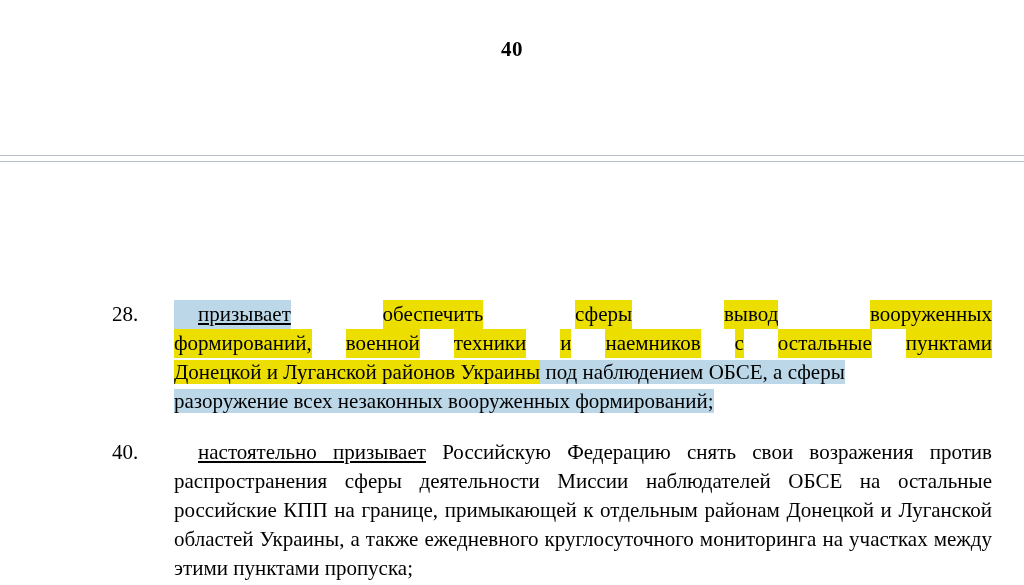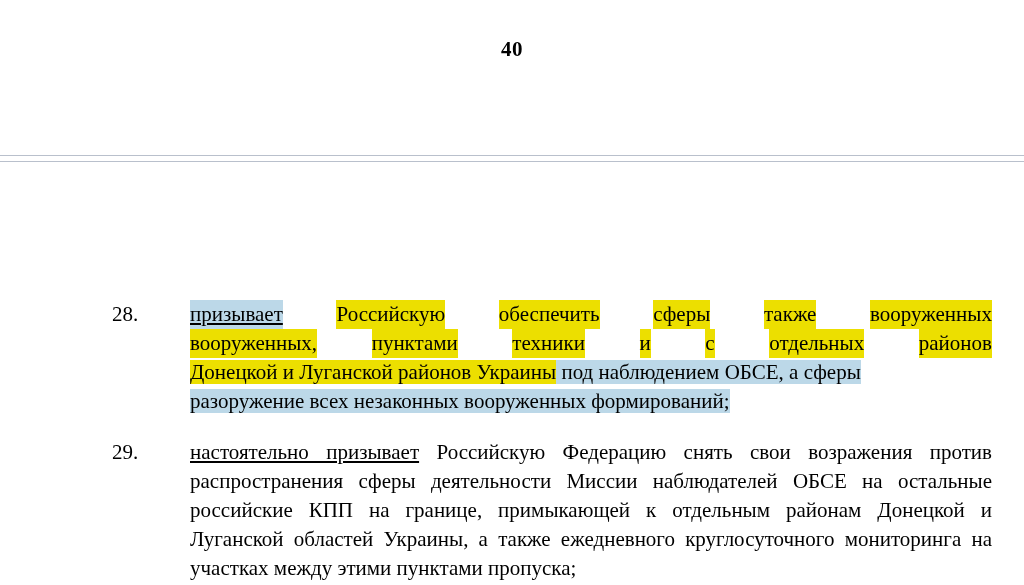--- a/index.html
+++ b/index.html
@@ -43,41 +43,41 @@
   .body-block {
     position: absolute;
     left: 112px;
     top: 300px;
     width: 880px;
   }
   .para {
     display: flex;
     align-items: flex-start;
     margin-bottom: 22px;
-    gap: 16px;
   }
   .para-num {
     flex: 0 0 62px;
     font-size: 21px;
     line-height: 29px;
     font-family: "Liberation Serif", serif;
   }
   .para-text {
     flex: 1 1 auto;
     font-size: 21px;
     line-height: 29px;
     text-align: justify;
     font-family: "Liberation Serif", serif;
     hyphens: none;
   }
   .para-text.p29 {
     width: 838px;
   }
   .lead {
     text-decoration: underline;
+    padding-left: 24px;
   }
   .hl-blue {
     background: #bcd8e8;
     box-decoration-break: clone;
     -webkit-box-decoration-break: clone;
   }
   .hl-yellow {
     background: #ecdf00;
     box-decoration-break: clone;
     -webkit-box-decoration-break: clone;
@@ -106,47 +106,47 @@
   <div class="rule bottom"></div>
 
   <div class="body-block">
 
     <div class="para">
       <div class="para-num">28.</div>
       <div class="para-text">
 
         <span class="line justify-row">
           <span class="seg hl-blue lead">призывает</span>
-          <span class="seg hl-yellow">Российскую</span>
           <span class="seg hl-yellow">обеспечить</span>
           <span class="seg hl-yellow">сферы</span>
-          <span class="seg hl-yellow">также</span>
+          <span class="seg hl-yellow">вывод</span>
           <span class="seg hl-yellow">вооруженных</span>
         </span>
 
         <span class="line justify-row">
-          <span class="seg hl-yellow">вооруженных,</span>
-          <span class="seg hl-yellow">пунктами</span>
+          <span class="seg hl-yellow">формирований,</span>
+          <span class="seg hl-yellow">военной</span>
           <span class="seg hl-yellow">техники</span>
           <span class="seg hl-yellow">и</span>
+          <span class="seg hl-yellow">наемников</span>
           <span class="seg hl-yellow">с</span>
-          <span class="seg hl-yellow">отдельных</span>
-          <span class="seg hl-yellow">районов</span>
+          <span class="seg hl-yellow">остальные</span>
+          <span class="seg hl-yellow">пунктами</span>
         </span>
 
         <span class="line">
           <span class="hl-yellow">Донецкой и Луганской районов Украины</span><span class="hl-blue"> под наблюдением ОБСЕ, а сферы</span>
         </span>
 
         <span class="line">
           <span class="hl-blue">разоружение всех незаконных вооруженных формирований;</span>
         </span>
 
       </div>
     </div>
 
     <div class="para">
-      <div class="para-num">29.</div>
+      <div class="para-num">40.</div>
       <div class="para-text p29"><span class="lead">настоятельно призывает</span><span> Российскую Федерацию снять свои возражения против распространения сферы деятельности Миссии наблюдателей ОБСЕ на остальные российские КПП на границе, примыкающей к отдельным районам Донецкой и Луганской областей Украины, а также ежедневного круглосуточного мониторинга на участках между этими пунктами пропуска;</span></div>
     </div>
 
   </div>
 </div>
 
 </body></html>

